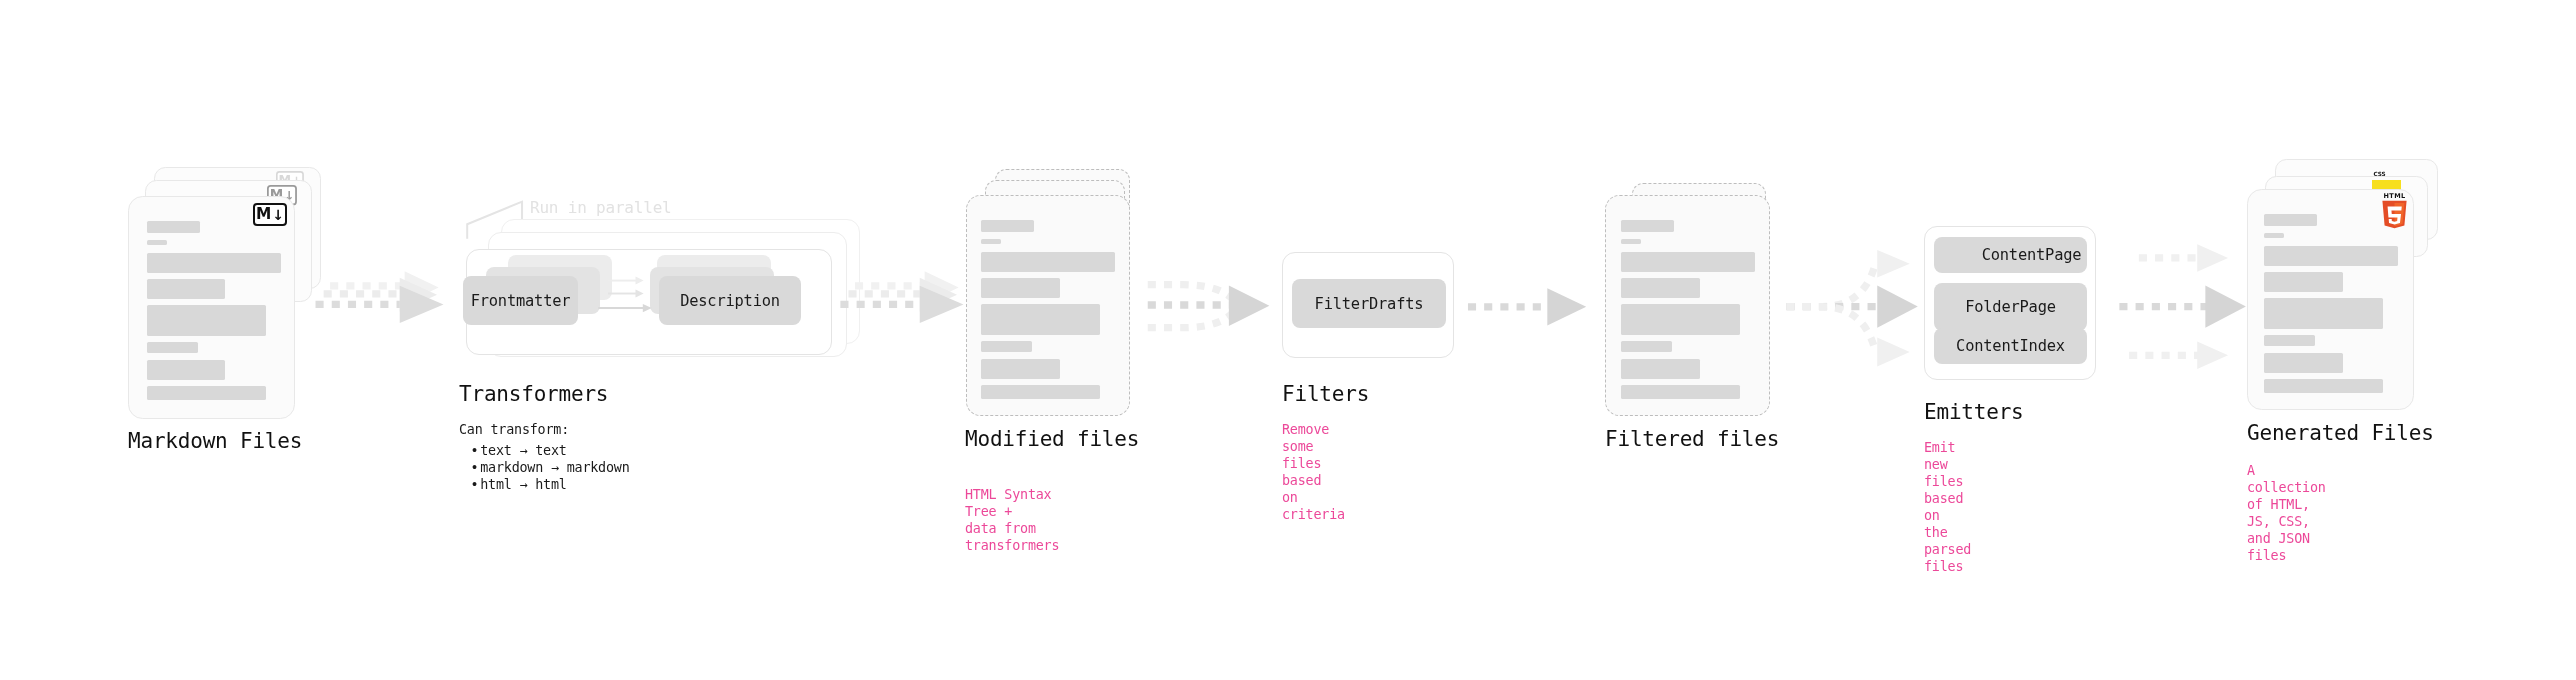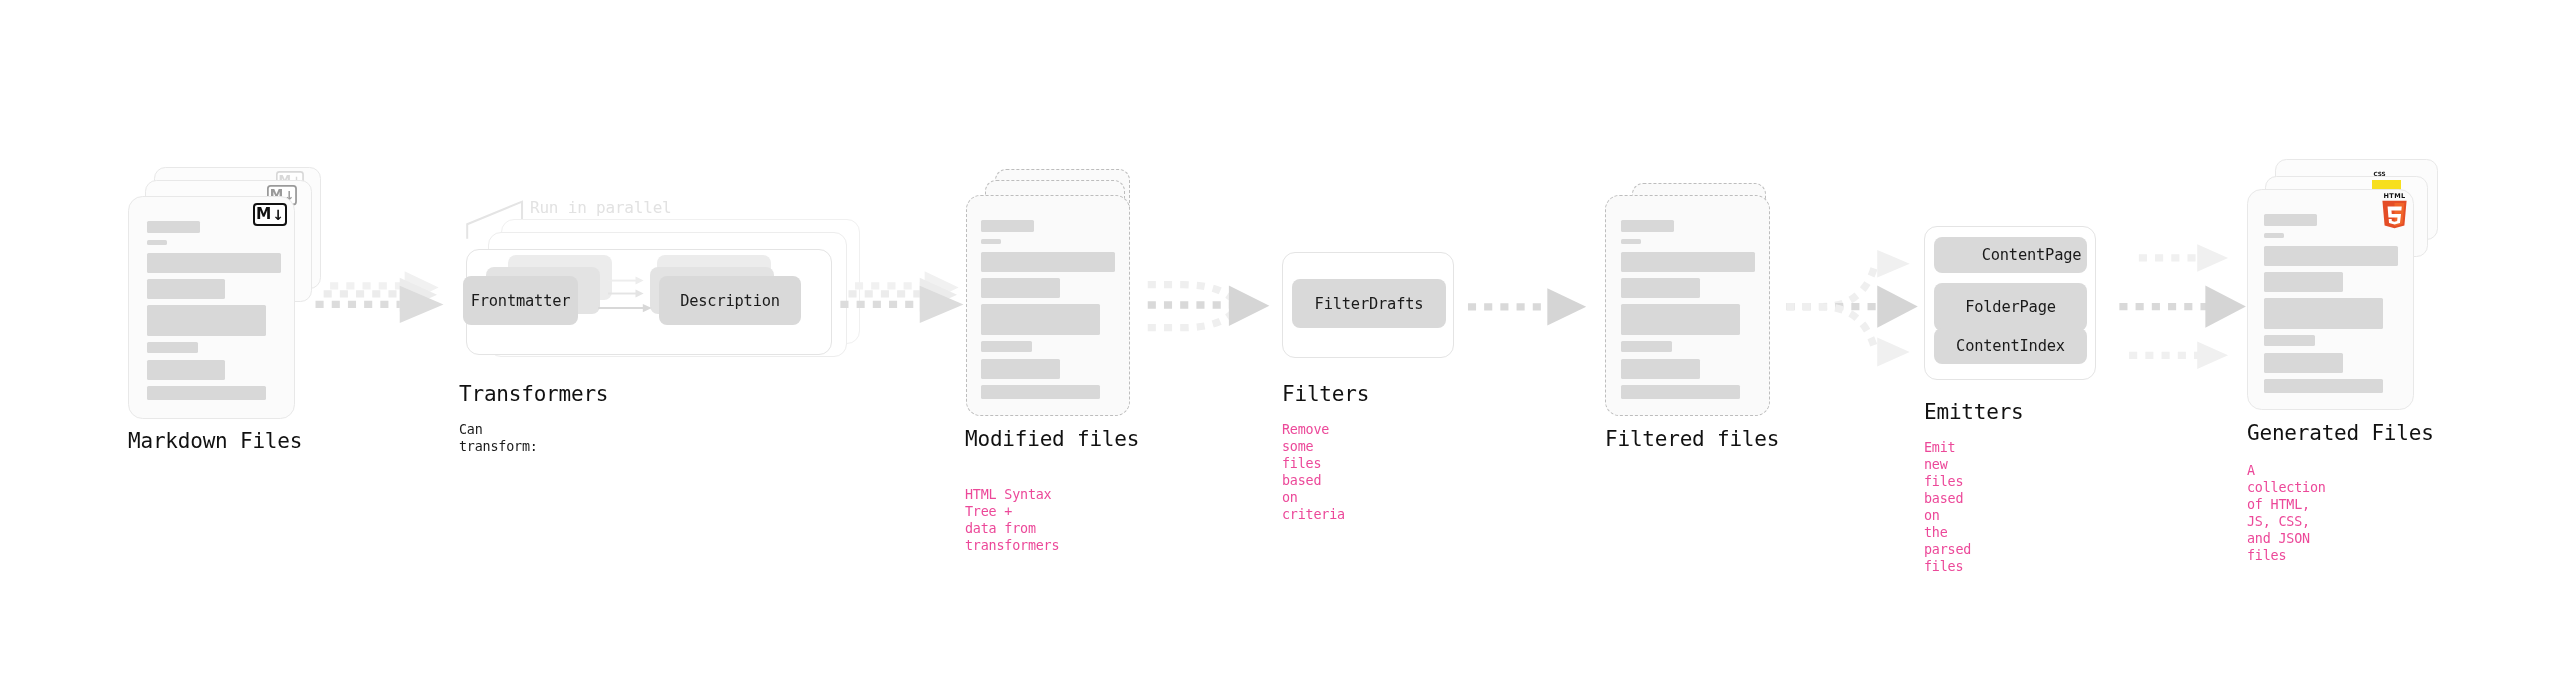--- a/index.html
+++ b/index.html
@@ -249,20 +249,25 @@
       </g>
     </svg>
 
     <div class="chip" style="left:463px; top:276px; width:115px; height:49px;">Frontmatter</div>
     <div class="chip" style="left:659px; top:276px; width:142px; height:49px;">Description</div>
 
     <div class="title" style="left:459px; top:382px;">Transformers</div>
 
     <div class="bullets" style="left:459px; top:421px;">
       <div class="hdr">Can transform:</div>
+      <ul>
+        <li>text → text</li>
+        <li>markdown → markdown</li>
+        <li>html → html</li>
+      </ul>
     </div>
   </div>
 
   <svg class="abs" style="left:829px; top:268px;" width="154" height="81" viewBox="0 0 190 100">
     <g stroke-dasharray="10 10" stroke-width="9" fill="none" stroke-linecap="butt">
       <line x1="32" y1="22" x2="124" y2="22" stroke="#f1f1f1"></line>
       <line x1="24" y1="32" x2="124" y2="32" stroke="#ececec"></line>
       <line x1="14" y1="45" x2="124" y2="45" stroke="#dcdcdc"></line>
     </g>
     <polygon points="118,4 160,24 118,44" fill="#f1f1f1"></polygon>

